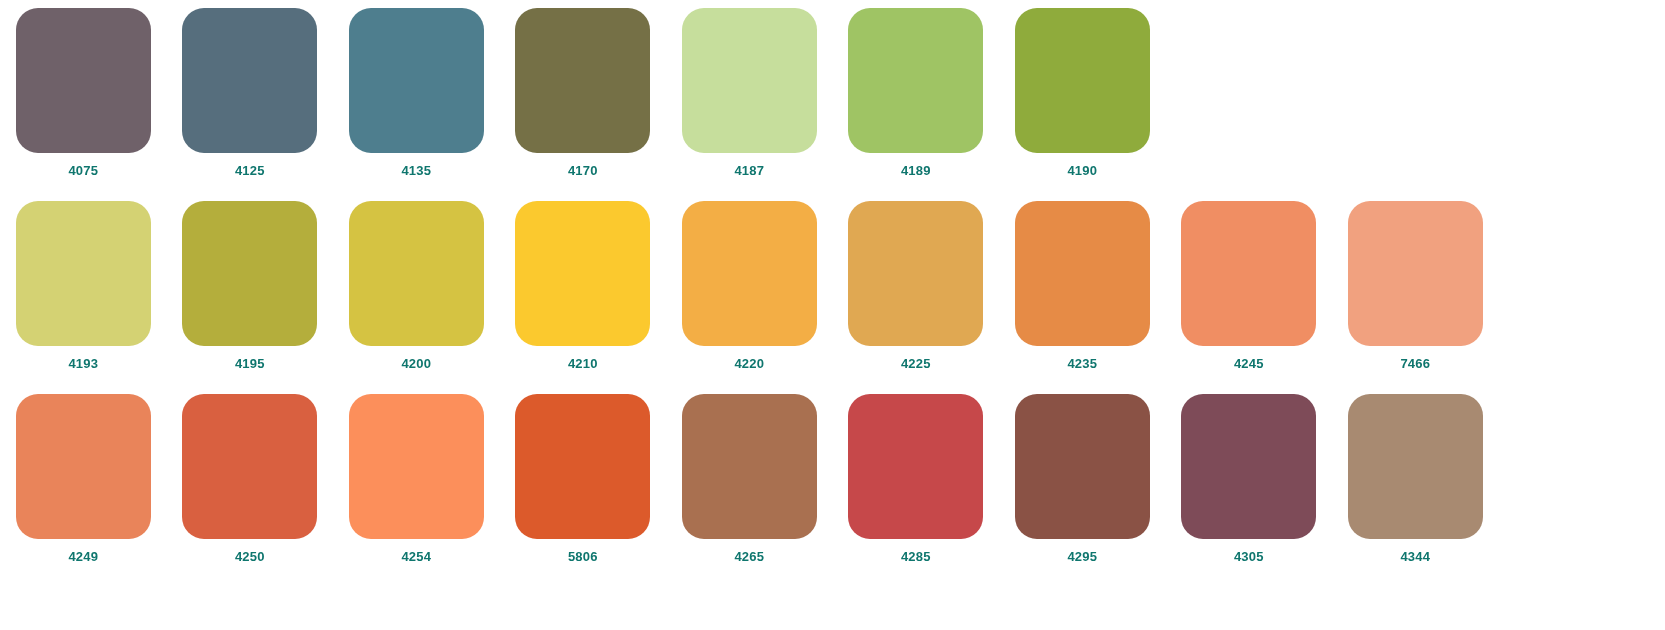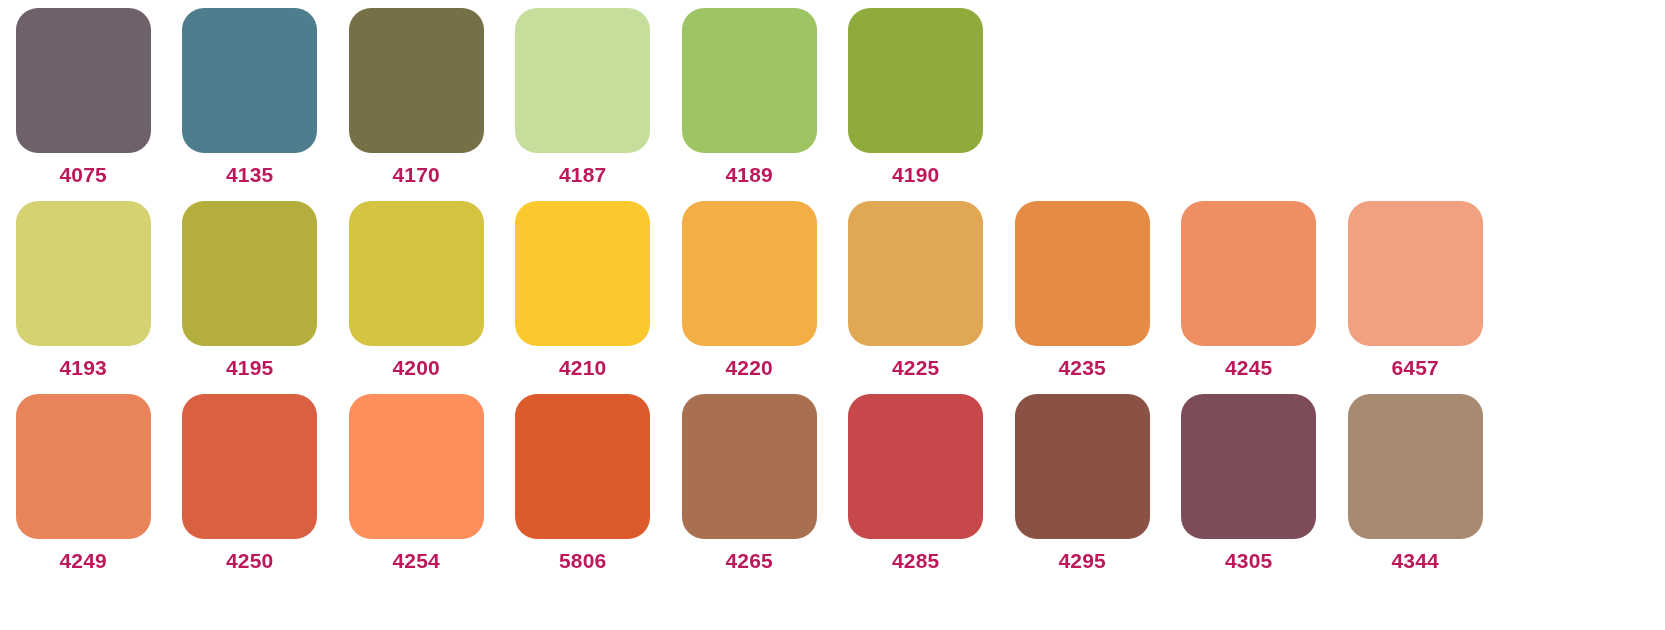--- a/index.html
+++ b/index.html
@@ -33,36 +33,40 @@
     box-sizing: border-box;
   }
   .swatch-chip {
     width: 135px;
     height: 145px;
     border-radius: 22px;
     flex: none;
   }
   .swatch-label {
     margin-top: 11px;
-    font-size: 21px;
+    font-size: 13px;
     font-weight: bold;
-    color: #be185d;
+    color: #0f766e;
     letter-spacing: 0.2px;
     line-height: 1;
     font-family: "Liberation Sans", sans-serif;
   }
 </style>
 </head>
 <body>
 
 <div id="palette-grid">
     <div class="swatch-row">
       <div class="swatch-cell">
         <div class="swatch-chip" style="background: rgb(111, 97, 105);"></div>
         <div class="swatch-label">4075</div>
+      </div>
+      <div class="swatch-cell">
+        <div class="swatch-chip" style="background: rgb(86, 110, 125);"></div>
+        <div class="swatch-label">4125</div>
       </div>
       <div class="swatch-cell">
         <div class="swatch-chip" style="background: rgb(78, 126, 142);"></div>
         <div class="swatch-label">4135</div>
       </div>
       <div class="swatch-cell">
         <div class="swatch-chip" style="background: rgb(117, 112, 70);"></div>
         <div class="swatch-label">4170</div>
       </div>
       <div class="swatch-cell">
@@ -106,21 +110,21 @@
       <div class="swatch-cell">
         <div class="swatch-chip" style="background: rgb(230, 139, 70);"></div>
         <div class="swatch-label">4235</div>
       </div>
       <div class="swatch-cell">
         <div class="swatch-chip" style="background: rgb(240, 142, 99);"></div>
         <div class="swatch-label">4245</div>
       </div>
       <div class="swatch-cell">
         <div class="swatch-chip" style="background: rgb(241, 161, 127);"></div>
-        <div class="swatch-label">6457</div>
+        <div class="swatch-label">7466</div>
       </div>
     </div>
     <div class="swatch-row">
       <div class="swatch-cell">
         <div class="swatch-chip" style="background: rgb(233, 132, 90);"></div>
         <div class="swatch-label">4249</div>
       </div>
       <div class="swatch-cell">
         <div class="swatch-chip" style="background: rgb(217, 96, 64);"></div>
         <div class="swatch-label">4250</div>

